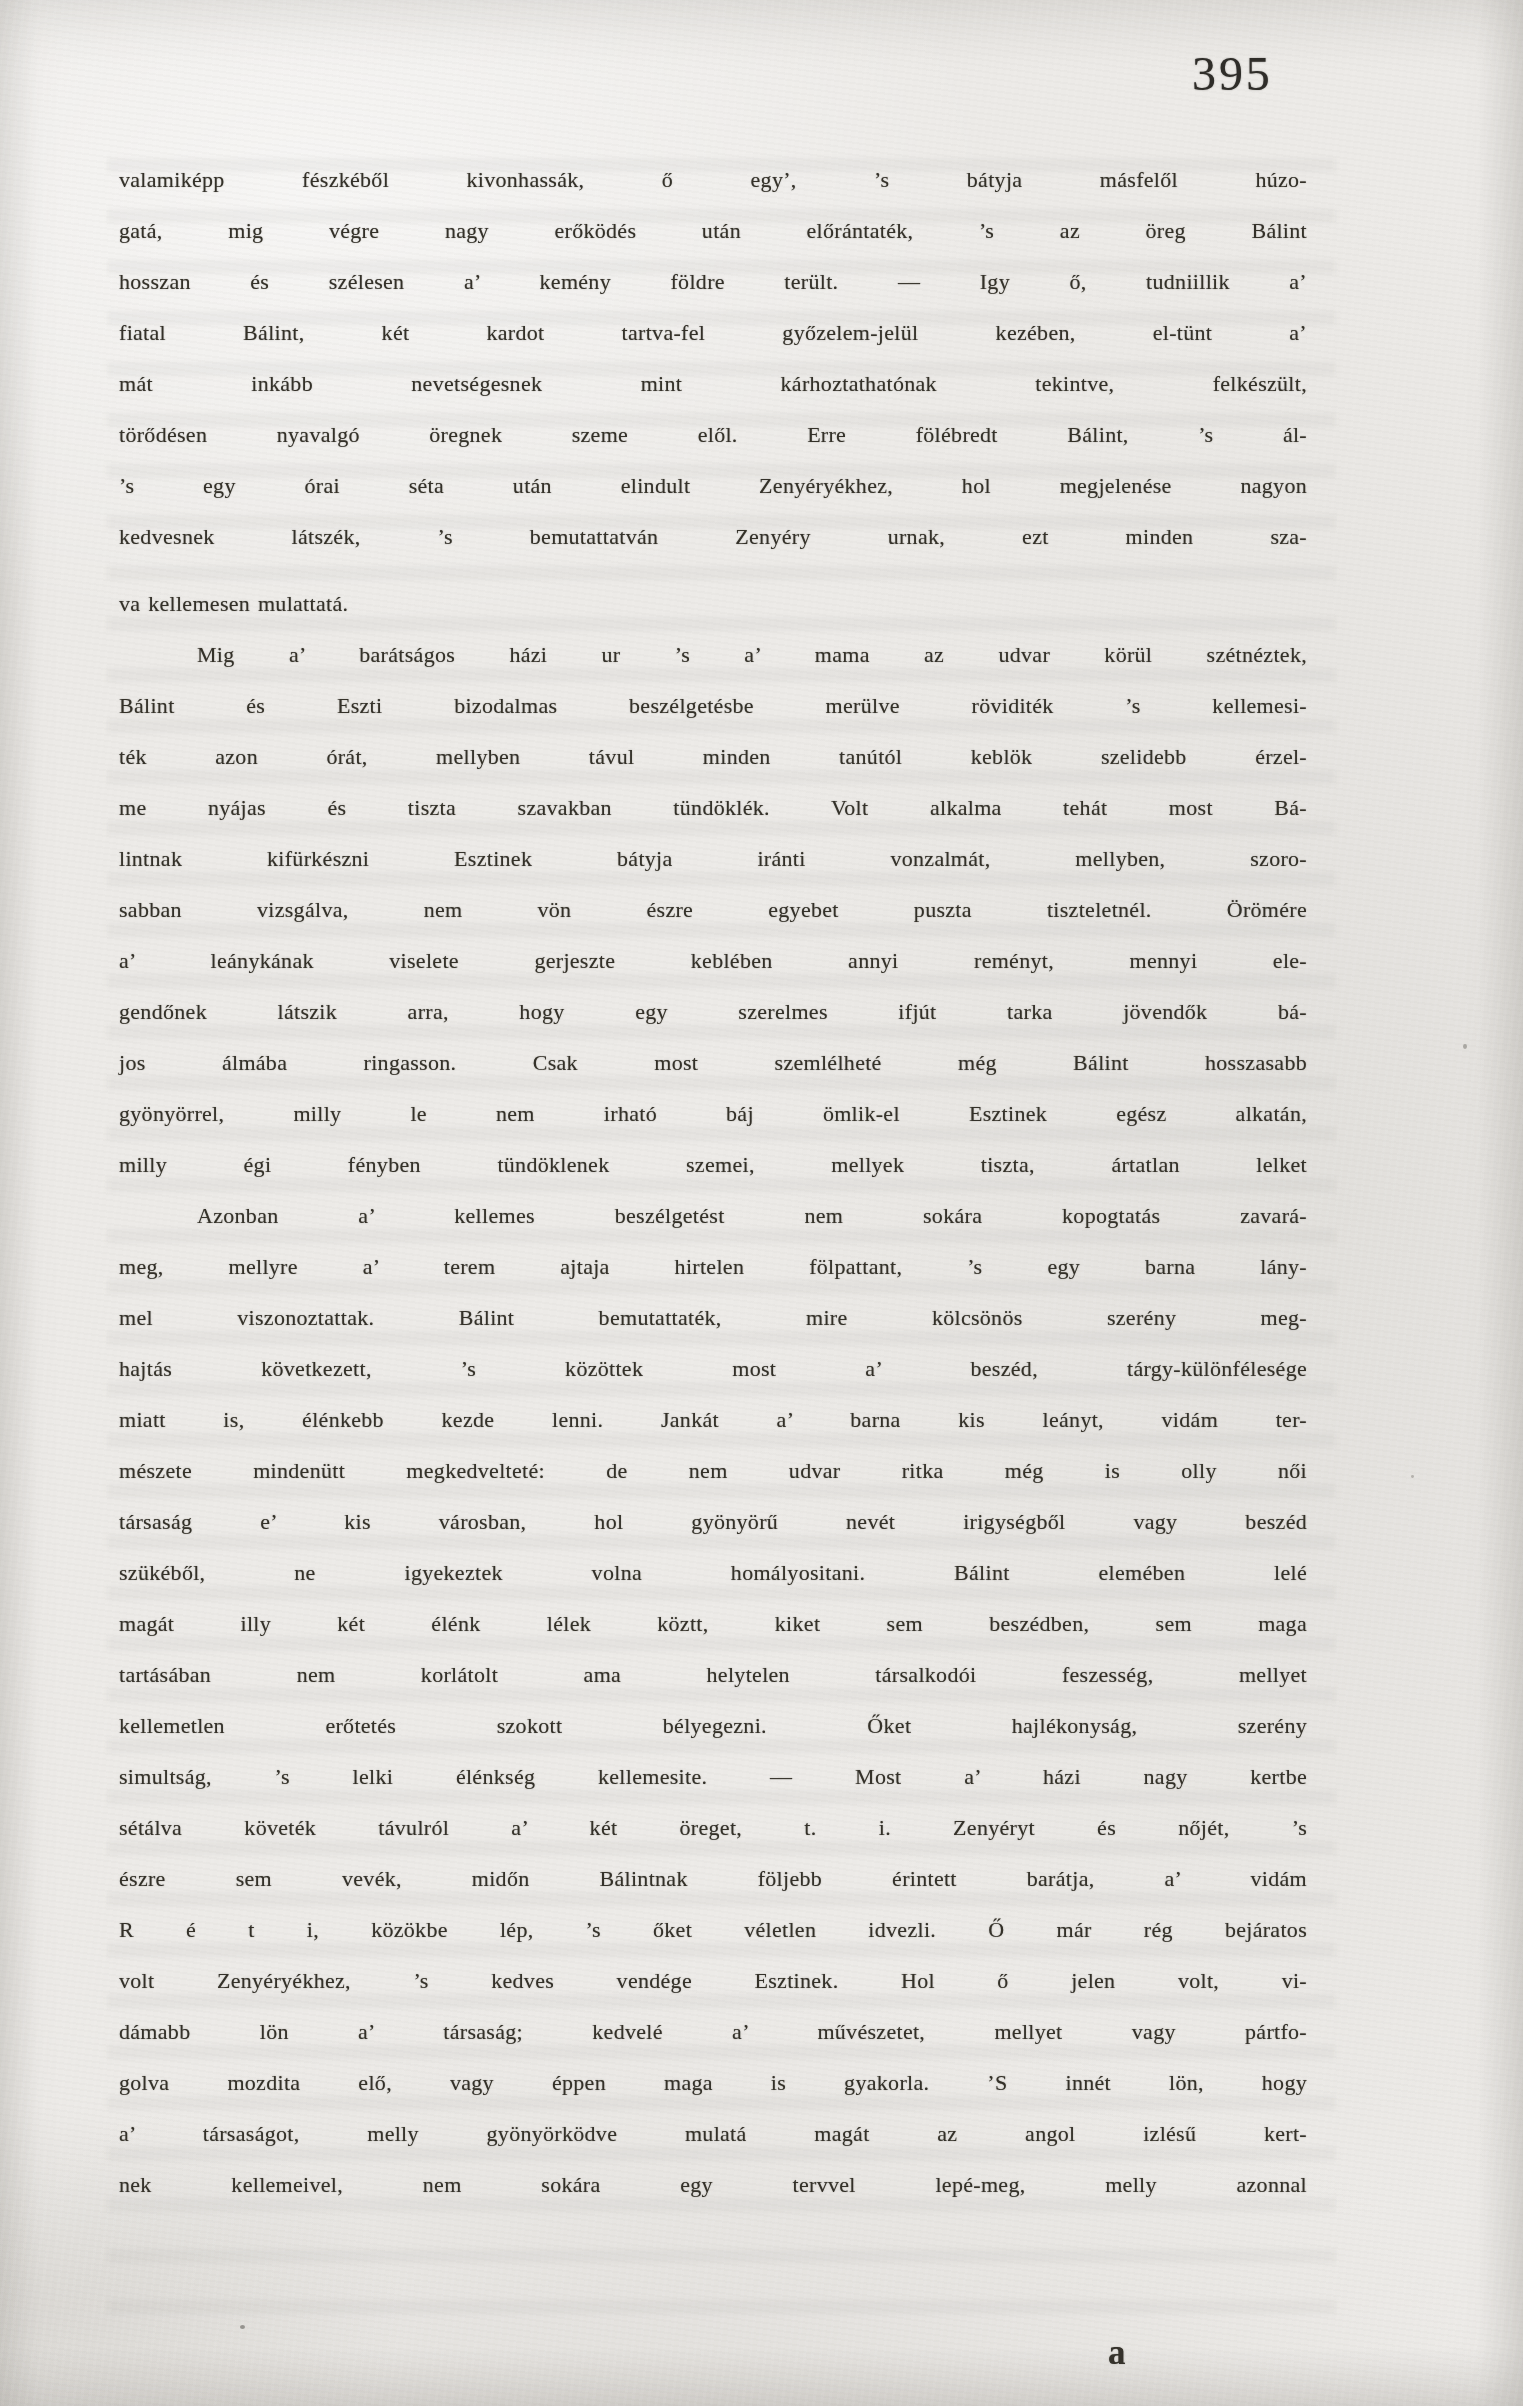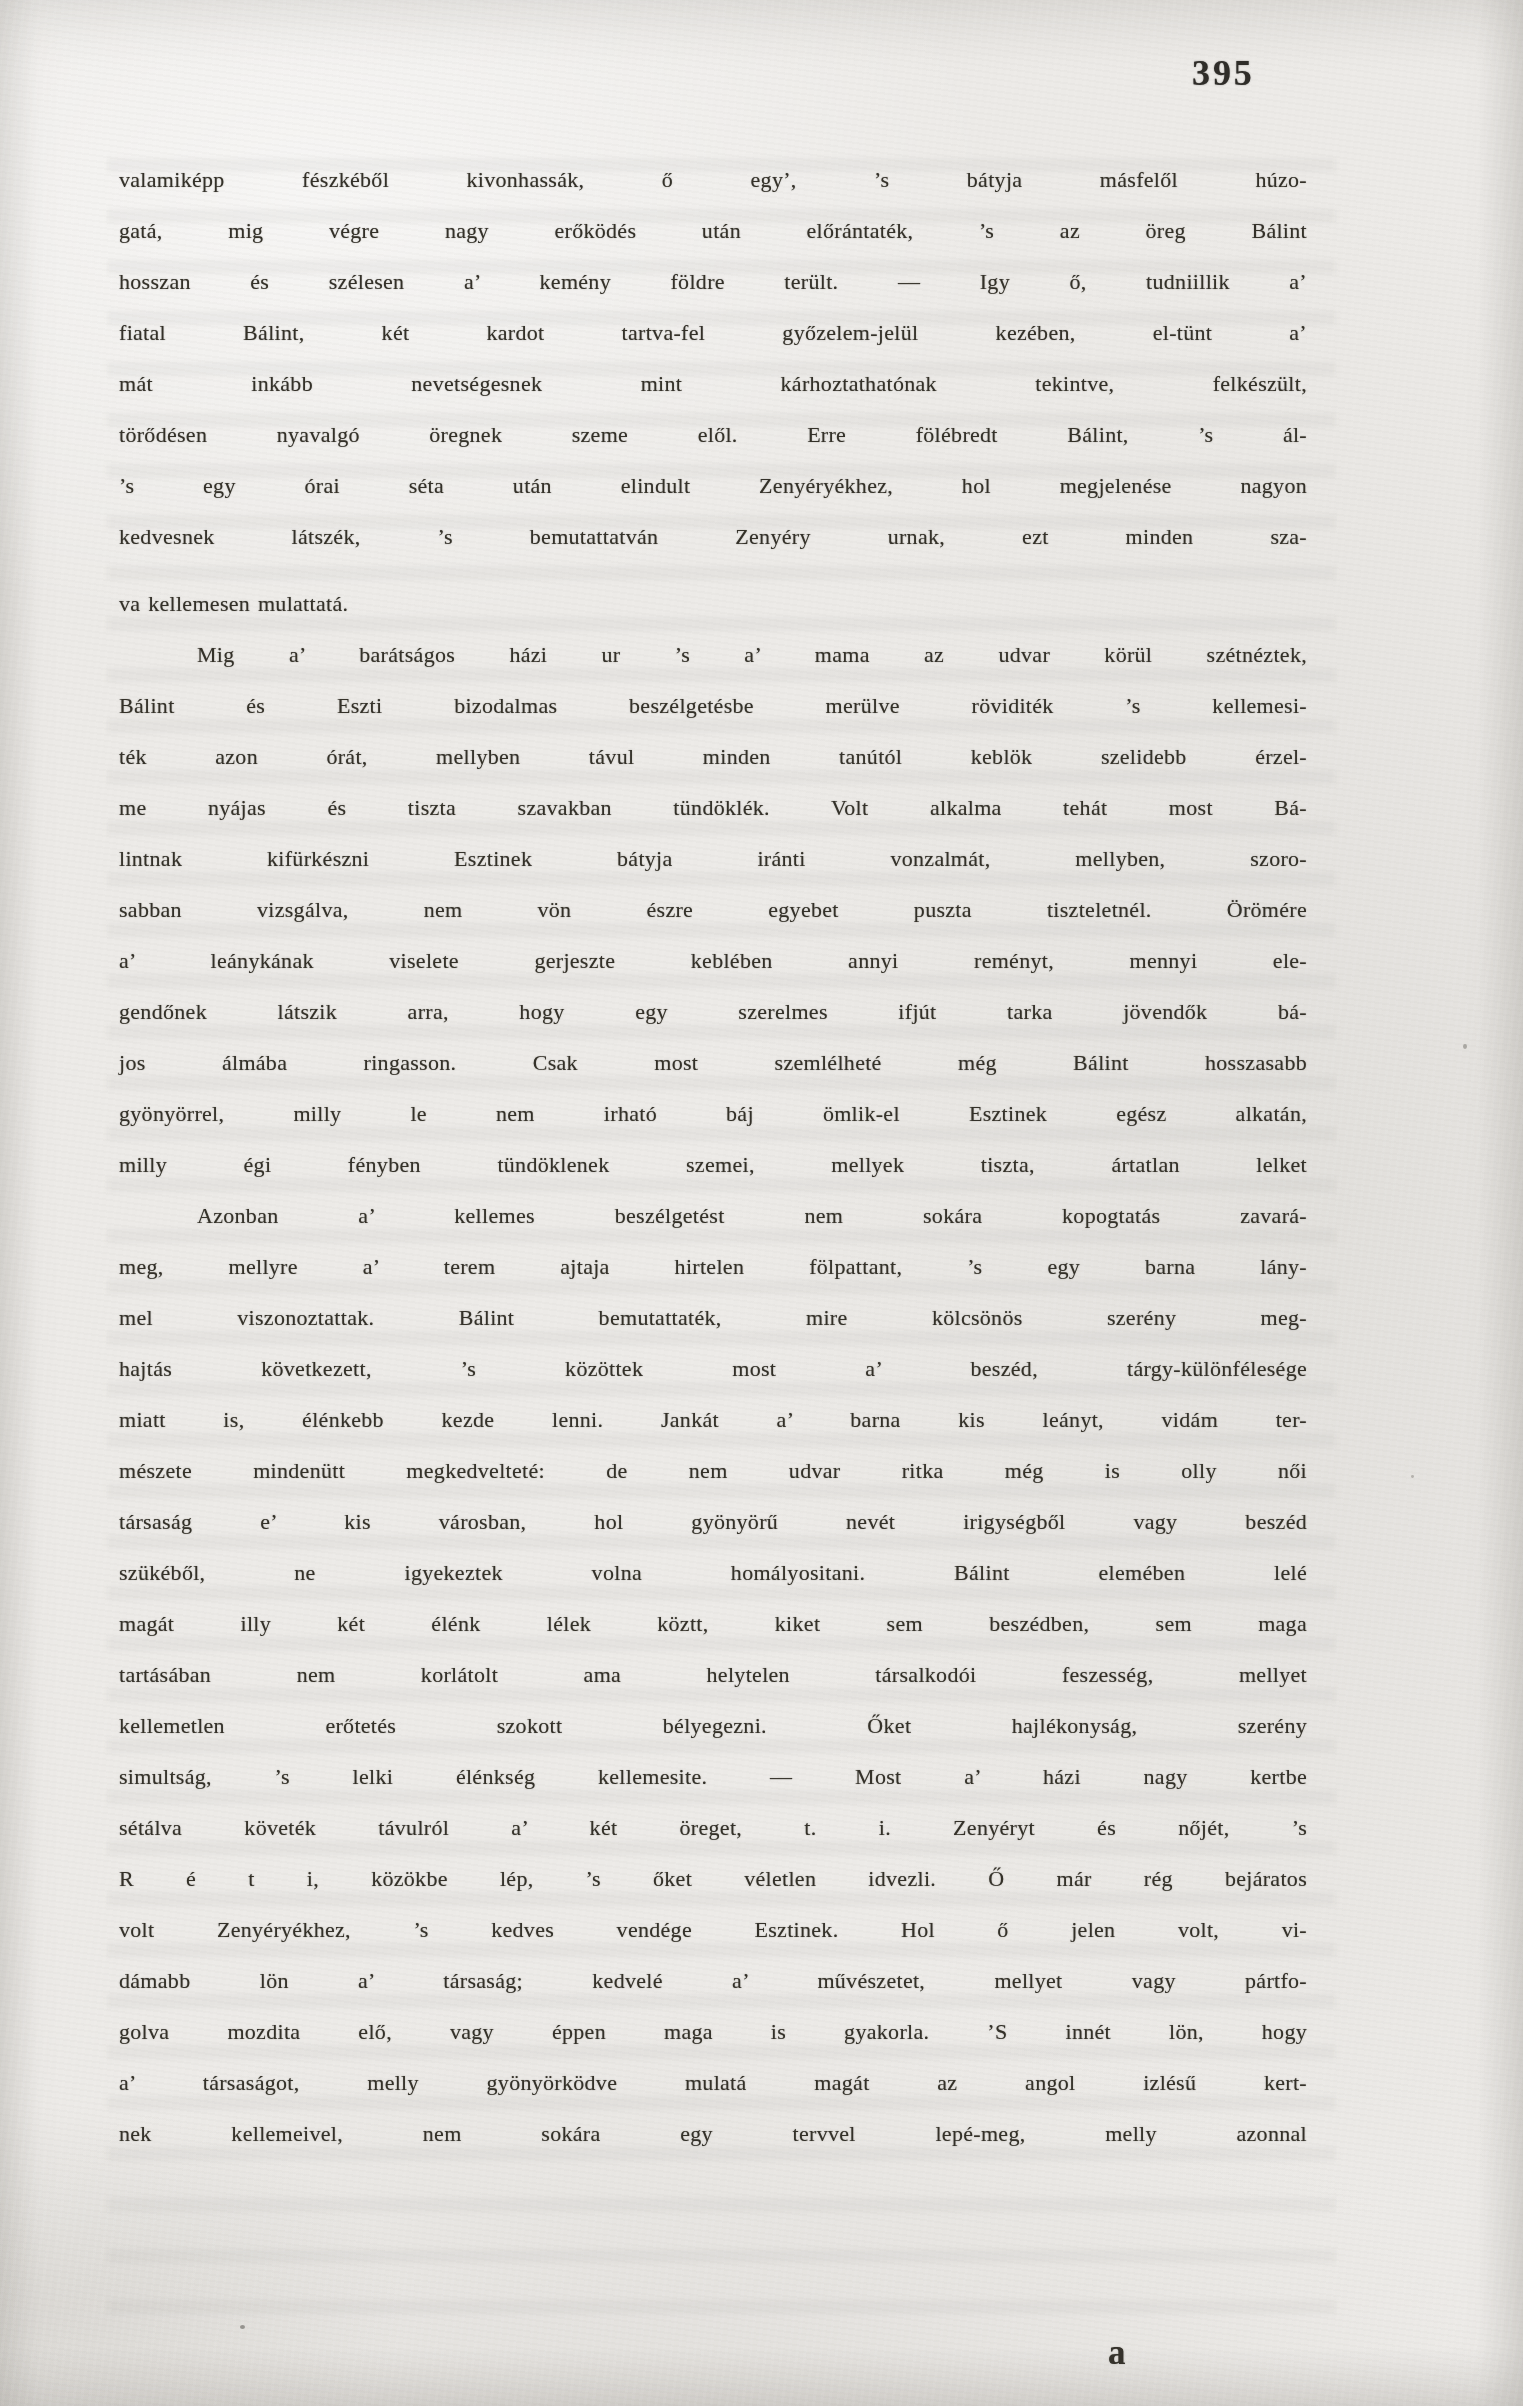--- a/index.html
+++ b/index.html
@@ -50,23 +50,23 @@
         rgba(0,0,0,0) 0px, rgba(0,0,0,0) 29px,
         rgba(148,146,139,0.07) 29px, rgba(148,146,139,0.07) 43px,
         rgba(0,0,0,0) 43px, rgba(0,0,0,0) 51px);
     filter: blur(2px);
     pointer-events: none;
   }
   .page-number {
     position: absolute;
     left: 1192px;
     top: 51px;
-    font-size: 36px;
+    font-size: 48px;
     line-height: 45px;
-    font-weight: 700;
+    font-weight: 400;
     letter-spacing: 2.9px;
     color: #2f2d29;
     text-shadow: 0 0 1.5px rgba(47,45,41,0.55);
   }
   .text-block {
     position: absolute;
     left: 119px;
     top: 154px;
     width: 1188px;
     color: #343129;
@@ -146,20 +146,21 @@
         <div class="line">hajtás következett, ’s közöttek most a’ beszéd, tárgy-különfélesége</div>
         <div class="line">miatt is, élénkebb kezde lenni. Jankát a’ barna kis leányt, vidám ter-</div>
         <div class="line">mészete mindenütt megkedvelteté: de nem udvar ritka még is olly női</div>
         <div class="line">társaság e’ kis városban, hol gyönyörű nevét irigységből vagy beszéd</div>
         <div class="line">szükéből, ne igyekeztek volna homályositani. Bálint elemében lelé</div>
         <div class="line">magát illy két élénk lélek köztt, kiket sem beszédben, sem maga</div>
         <div class="line">tartásában nem korlátolt ama helytelen társalkodói feszesség, mellyet</div>
         <div class="line">kellemetlen erőtetés szokott bélyegezni. Őket hajlékonyság, szerény</div>
         <div class="line">simultság, ’s lelki élénkség kellemesite. — Most a’ házi nagy kertbe</div>
         <div class="line">sétálva követék távulról a’ két öreget, t. i. Zenyéryt és nőjét, ’s</div>
+        <div class="line">észre sem vevék, midőn Bálintnak följebb érintett barátja, a’ vidám</div>
         <div class="line">R é t i, közökbe lép, ’s őket véletlen idvezli. Ő már rég bejáratos</div>
         <div class="line">volt Zenyéryékhez, ’s kedves vendége Esztinek. Hol ő jelen volt, vi-</div>
         <div class="line">dámabb lön a’ társaság; kedvelé a’ művészetet, mellyet vagy pártfo-</div>
         <div class="line">golva mozdita elő, vagy éppen maga is gyakorla. ’S innét lön, hogy</div>
         <div class="line">a’ társaságot, melly gyönyörködve mulatá magát az angol izlésű kert-</div>
         <div class="line">nek kellemeivel, nem sokára egy tervvel lepé-meg, melly azonnal</div>
       </div>
     </div>
 
   <div class="catchword">a</div>

